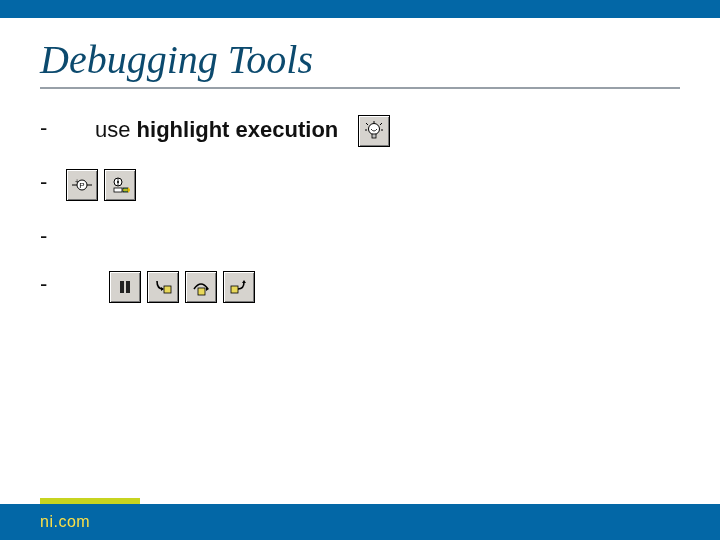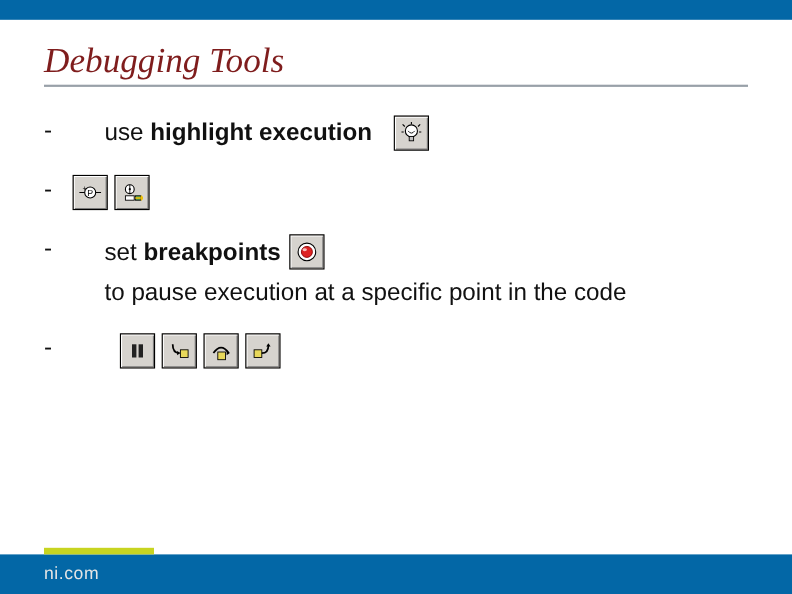--- a/index.html
+++ b/index.html
@@ -16,22 +16,22 @@
     background: #0367a6;
     height: 18px;
     width: 100%;
   }
   .content {
     padding: 10px 40px 0 40px;
   }
   .title {
     font-family: "Times New Roman", Times, serif;
     font-style: italic;
-    font-size: 32px;
-    color: #7f1d1d;
+    font-size: 40px;
+    color: #0c4a6e;
     margin: 8px 0 4px 0;
   }
   .title-underline {
     height: 2px;
     background: #98a0a8;
     margin-bottom: 26px;
     width: 640px;
   }
   .bullets {
     font-size: 22px;
@@ -91,21 +91,21 @@
   }
   .footer-accent {
     height: 6px;
     background: #c7d420;
     margin-left: 40px;
     width: 100px;
     position: absolute;
     bottom: 36px;
   }
   .brand {
-    color: #e5e5e5;
+    color: #fde047;
     font-family: Arial, sans-serif;
     font-size: 16px;
     letter-spacing: 0.5px;
   }
 </style>
 </head>
 <body>
 
 <div class="topbar"></div>
 
@@ -153,33 +153,20 @@
             <rect x="13" y="13" width="5" height="4" fill="#5db05d" stroke="#000" stroke-width="0.8"></rect>
             <path d="M13 15 L20 15" stroke="#f0c000" stroke-width="1.2"></path>
             <path d="M18 13 L20 15 L18 17" fill="none" stroke="#f0c000" stroke-width="1.2"></path>
           </svg>
         </span>
       </span>
     </div>
 
     <div class="bullet-row">
       <div class="dash">-</div>
-      <div class="bullet-text" style="max-width:540px;">
-        <div class="mixed-line">
-          <span><span>set </span><strong>breakpoints</strong></span>
-          <span class="icon-btn" style="margin:0 2px;">
-            <svg width="20" height="20" viewBox="0 0 20 20">
-              <circle cx="10" cy="10" r="8" fill="#fff" stroke="#000" stroke-width="1"></circle>
-              <circle cx="10" cy="10" r="5" fill="#d22" stroke="#800" stroke-width="0.8"></circle>
-              <ellipse cx="8" cy="8" rx="2" ry="1.3" fill="#fff" opacity="0.7"></ellipse>
-            </svg>
-          </span>
-          <span> to pause execution at a specific point in the code</span>
-        </div>
-      </div>
     </div>
 
     <div class="bullet-row">
       <div class="dash">-</div>
       <div class="bullet-text">
         <span class="icons">
           <span class="icon-btn">
             <svg width="20" height="20" viewBox="0 0 20 20">
               <rect x="5" y="4" width="4" height="12" fill="#222"></rect>
               <rect x="11" y="4" width="4" height="12" fill="#222"></rect>

